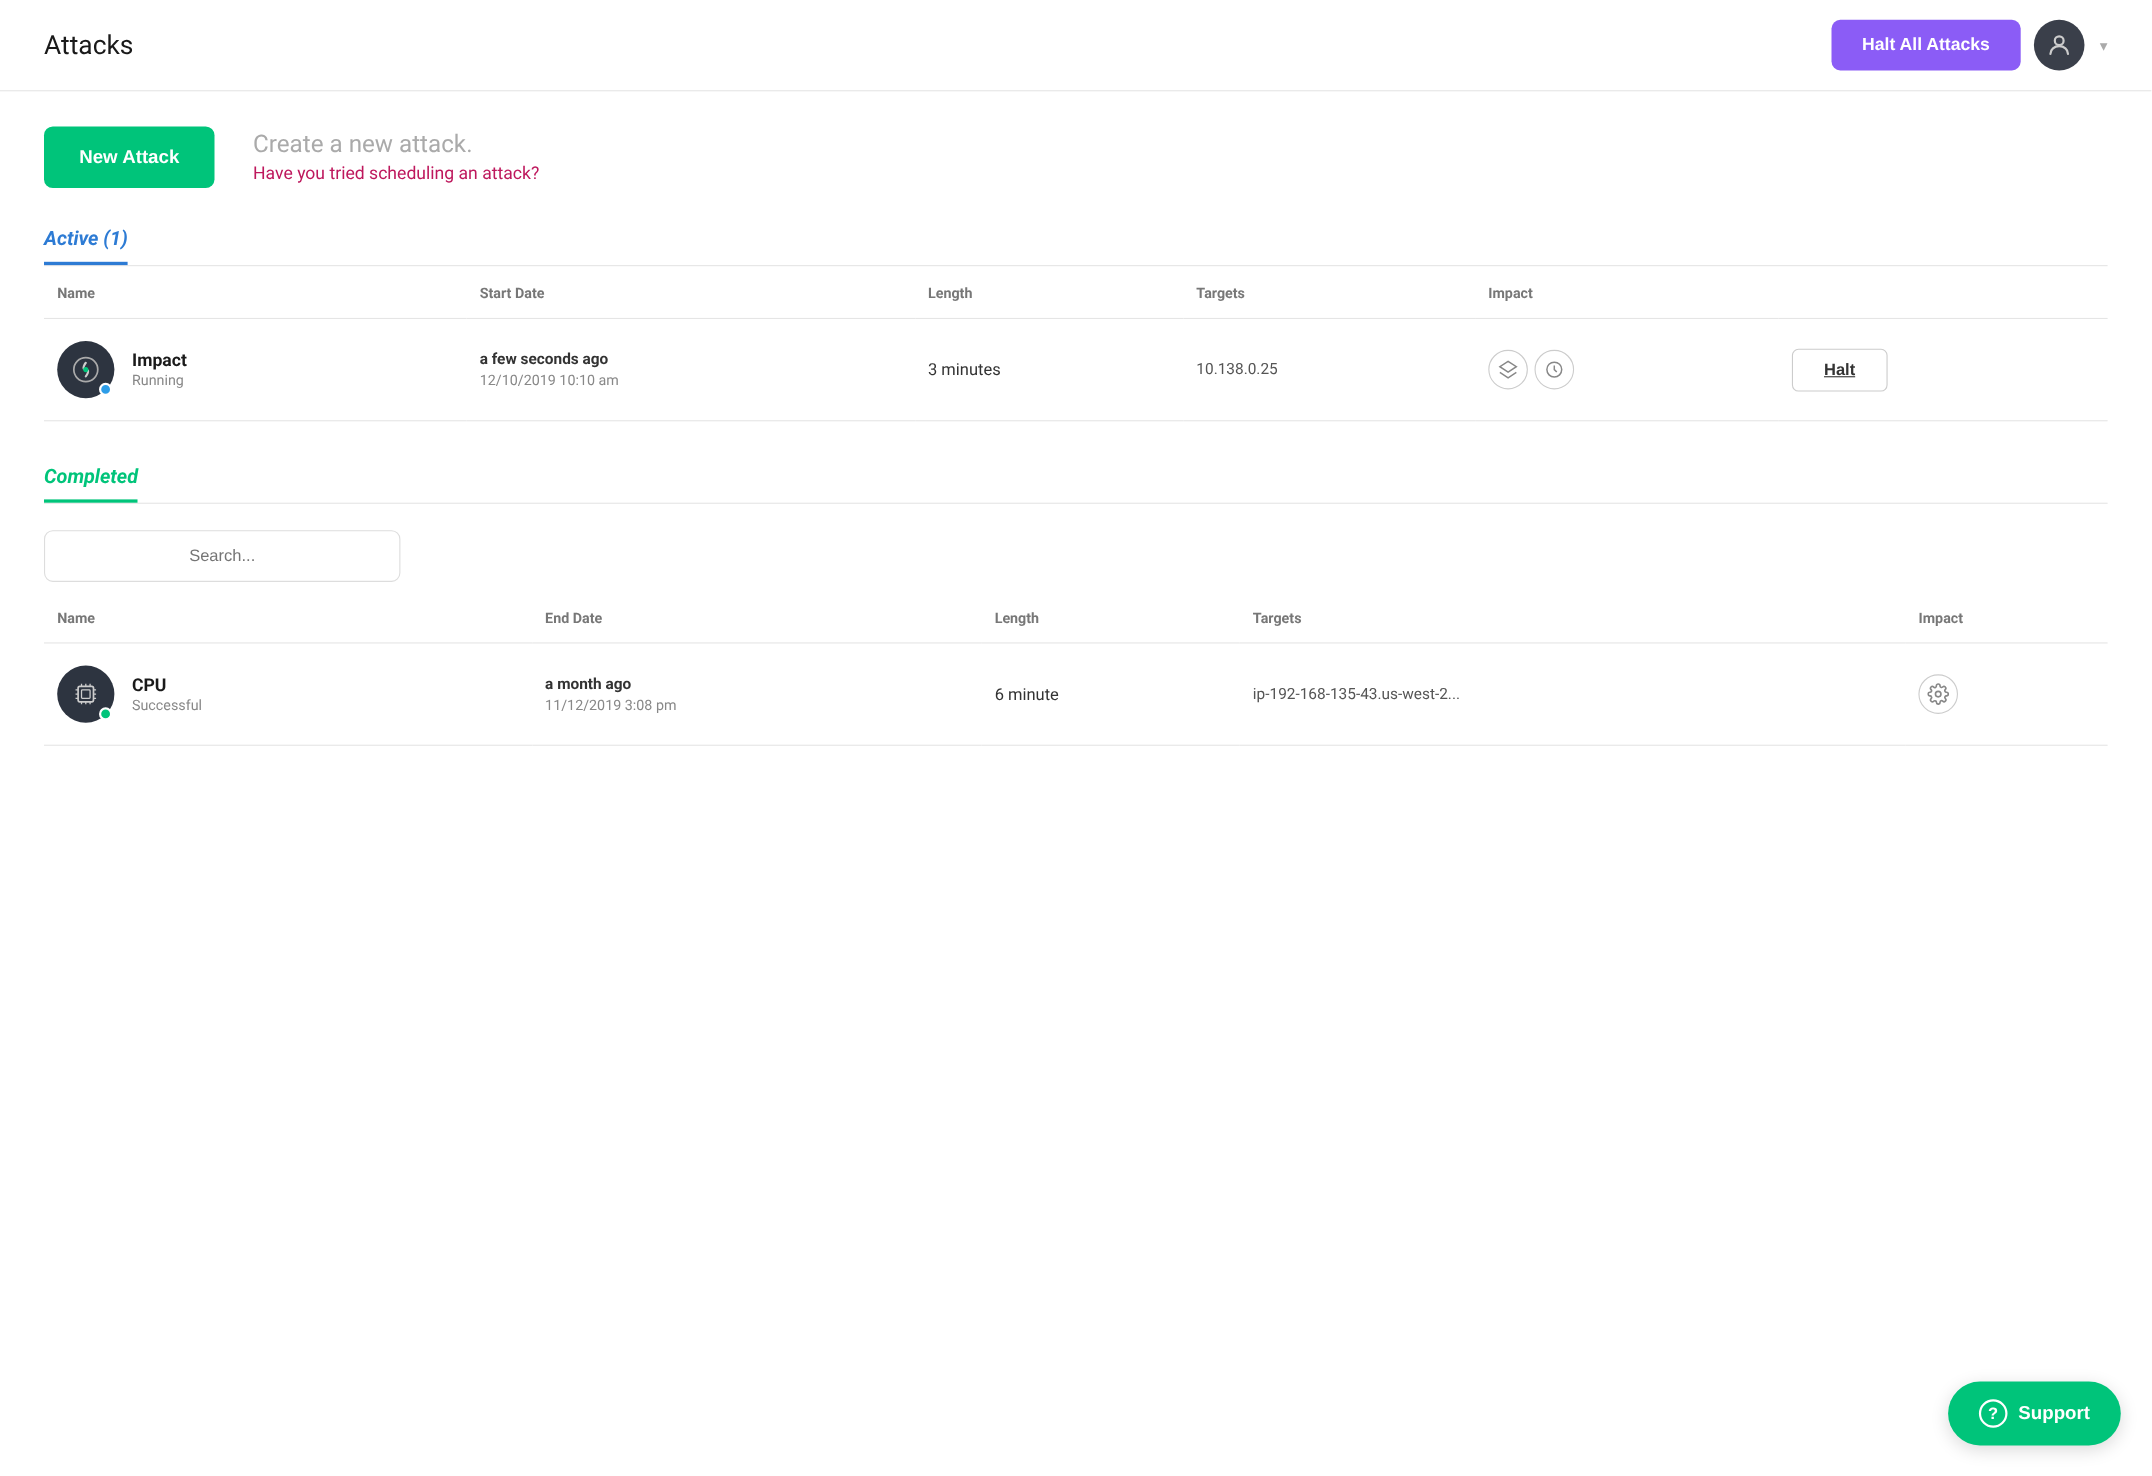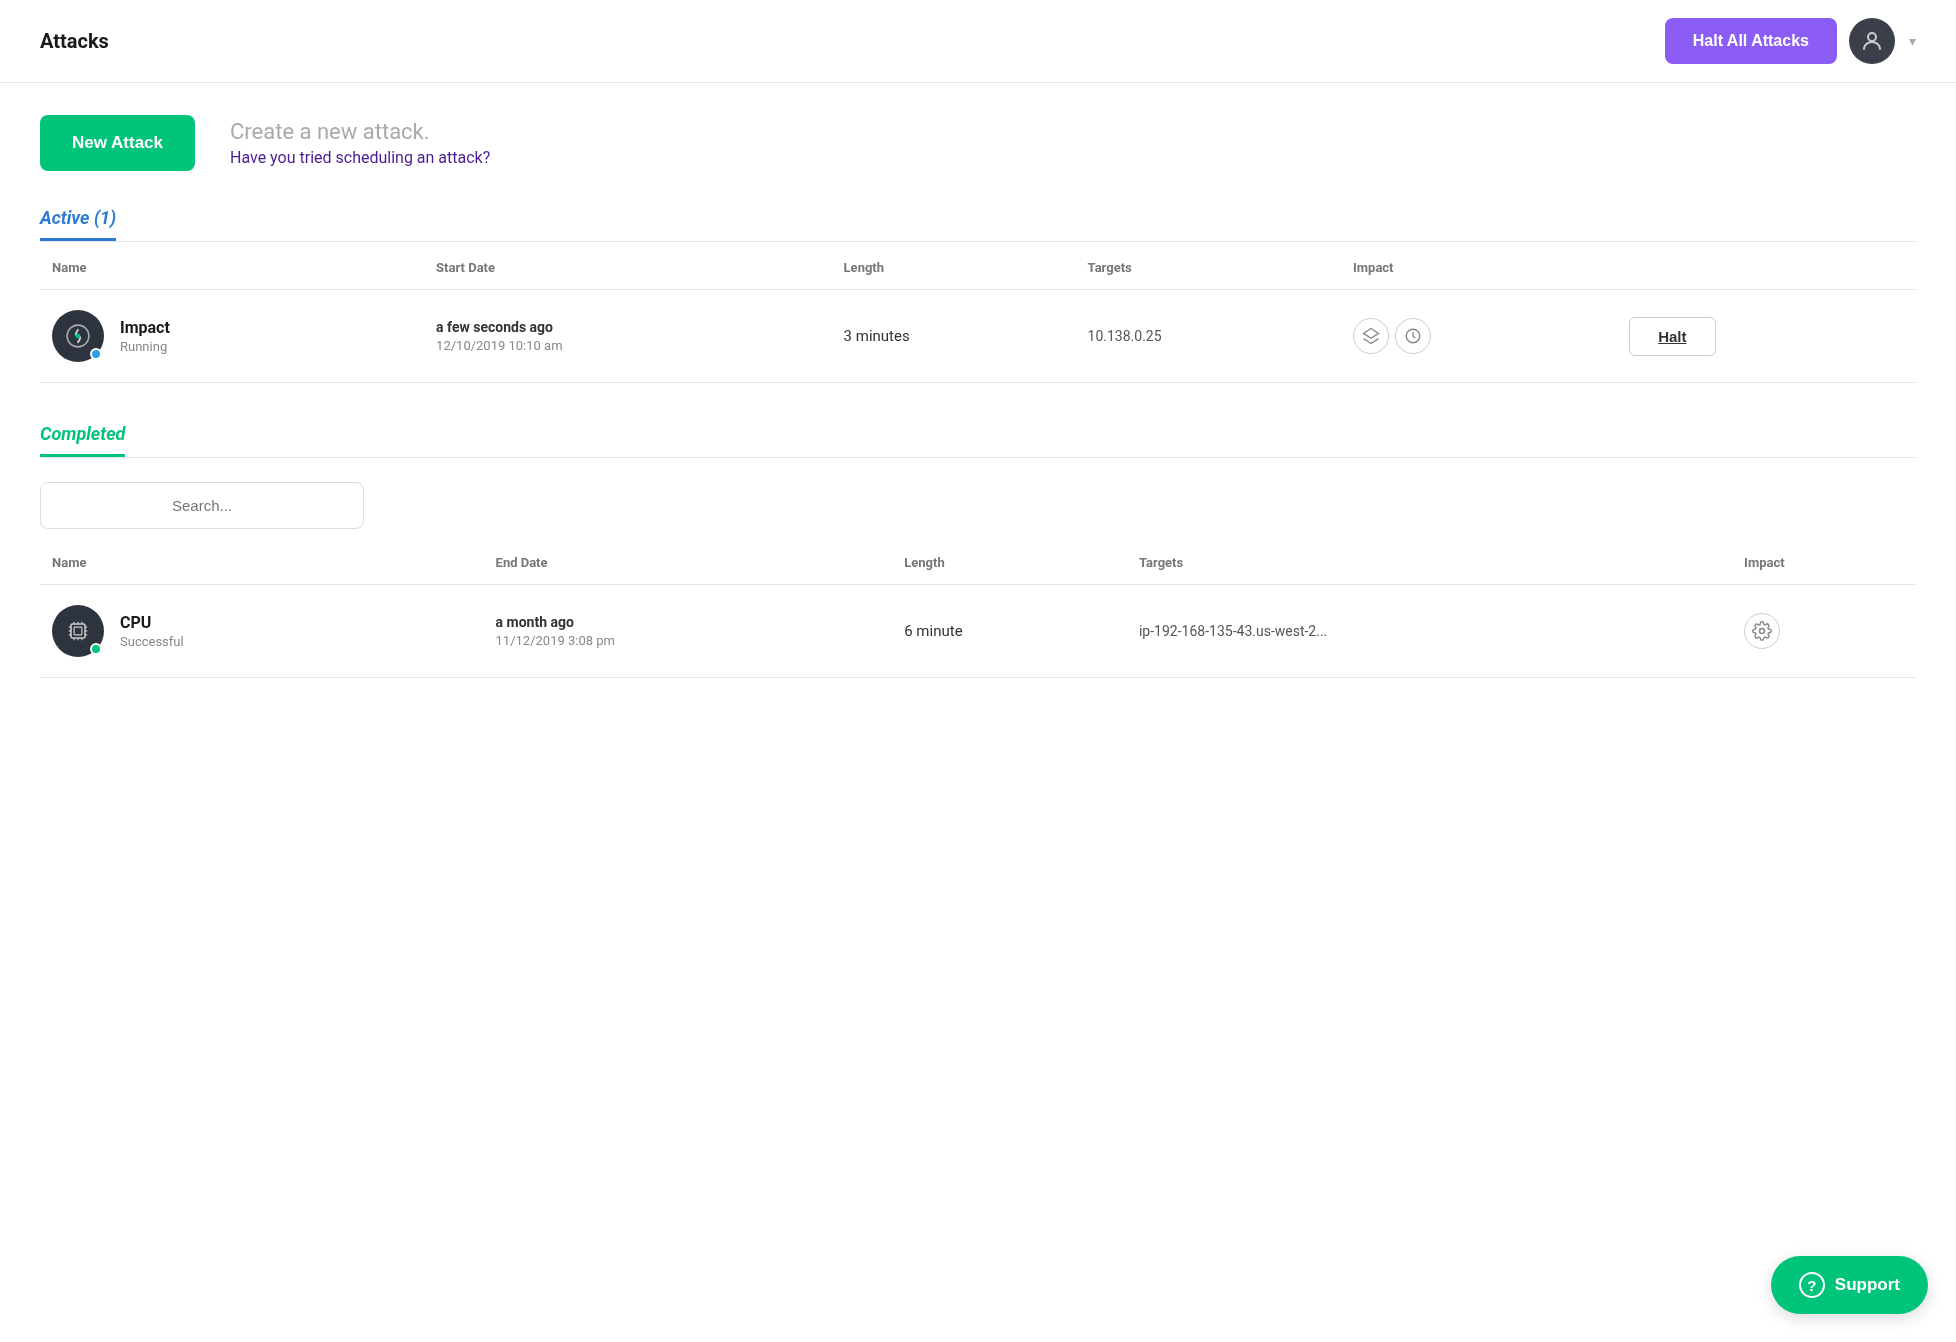--- a/index.html
+++ b/index.html
@@ -2,21 +2,21 @@
 <html><head>
   <meta charset="utf-8">
   <style>
     * { box-sizing: border-box; margin: 0; padding: 0; }
     body { font-family: -apple-system, BlinkMacSystemFont, 'Segoe UI', Roboto, sans-serif; background: #fff; color: #333; }
 
     .top-header {
       display: flex; align-items: center; justify-content: space-between;
       padding: 18px 40px; border-bottom: 1px solid #e5e5e5;
     }
-    .page-title { font-size: 20px; font-weight: 700; color: #1a1a1a; }
+    .page-title { font-size: 24px; font-weight: 400; color: #1a1a1a; }
 
     .header-right { display: flex; align-items: center; gap: 12px; }
     .halt-all-btn {
       background: #8b5cf6; color: #fff; border: none; border-radius: 8px;
       padding: 14px 28px; font-size: 16px; font-weight: 700; cursor: pointer;
     }
 
     .user-avatar {
       width: 46px; height: 46px; border-radius: 50%; background: #3a3f4a;
       display: flex; align-items: center; justify-content: center; cursor: pointer;
@@ -26,21 +26,21 @@
 
     .main-content { padding: 32px 40px; }
 
     .new-attack-section { display: flex; align-items: center; gap: 35px; margin-bottom: 36px; }
     .new-attack-btn {
       background: #00c47a; color: #fff; border: none; border-radius: 8px;
       padding: 18px 32px; font-size: 17px; font-weight: 700; cursor: pointer;
       white-space: nowrap;
     }
     .new-attack-text h2 { font-size: 22px; color: #aaa; font-weight: 400; }
-    .new-attack-text p { font-size: 16px; color: #4c1d95; margin-top: 4px; text-align: right; }
+    .new-attack-text p { font-size: 16px; color: #be185d; margin-top: 4px; text-align: right; }
 
     .section-tab {
       display: flex; align-items: center; margin-bottom: 0; font-style: italic;
     }
     .tab-label {
       font-size: 18px; font-weight: 700; padding-bottom: 10px;
       border-bottom: 3px solid transparent; cursor: pointer;
     }
     .tab-label.active-tab { color: #2d7bd4; border-bottom-color: #2d7bd4; }
     .tab-label.completed-tab { color: #00c47a; border-bottom-color: #00c47a; }

